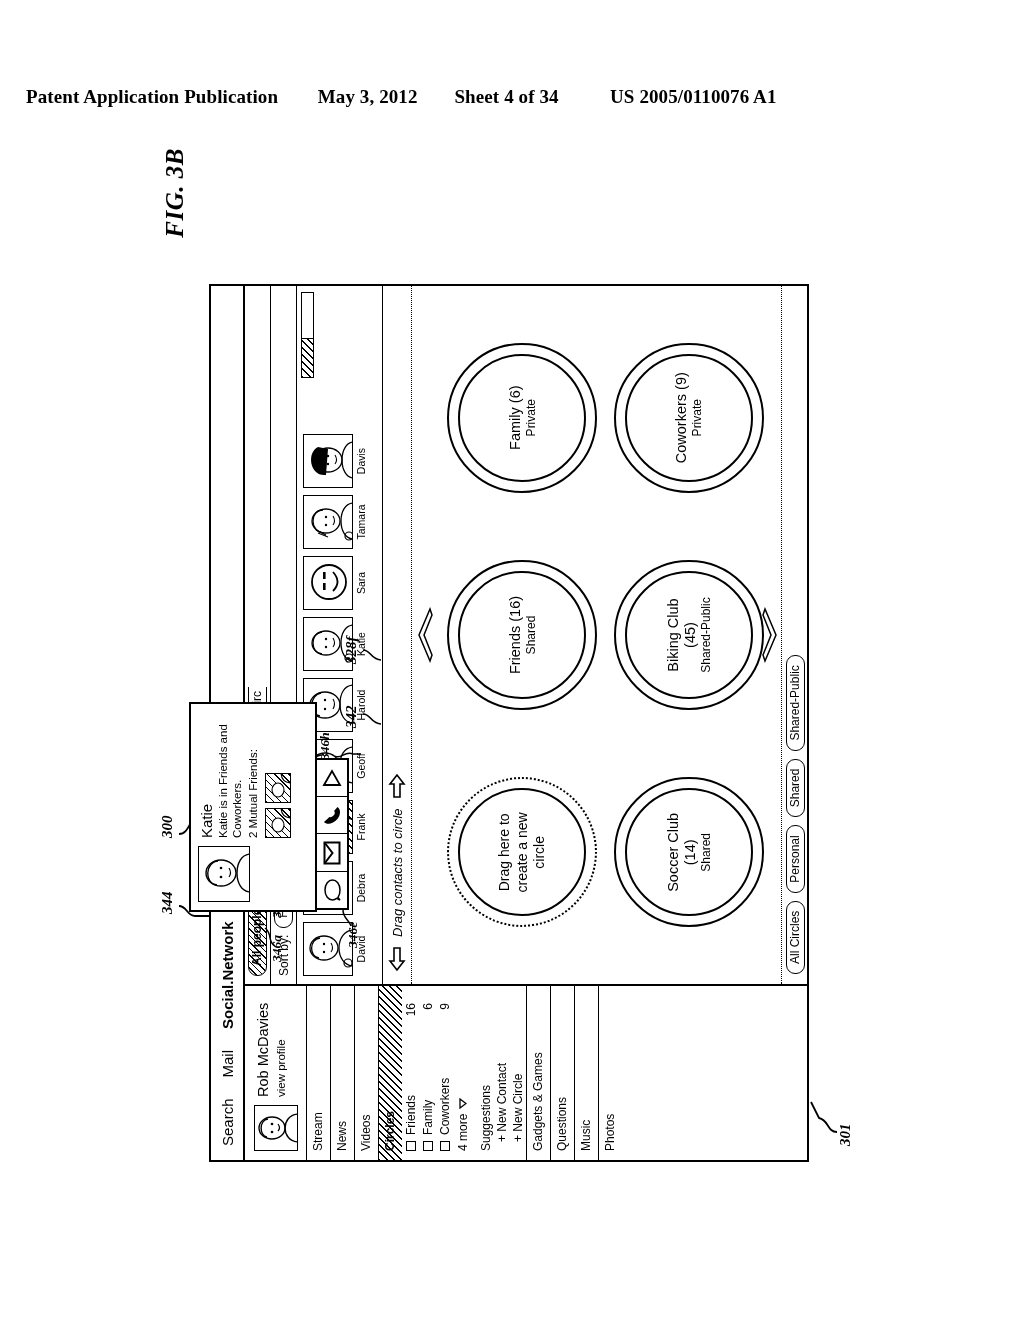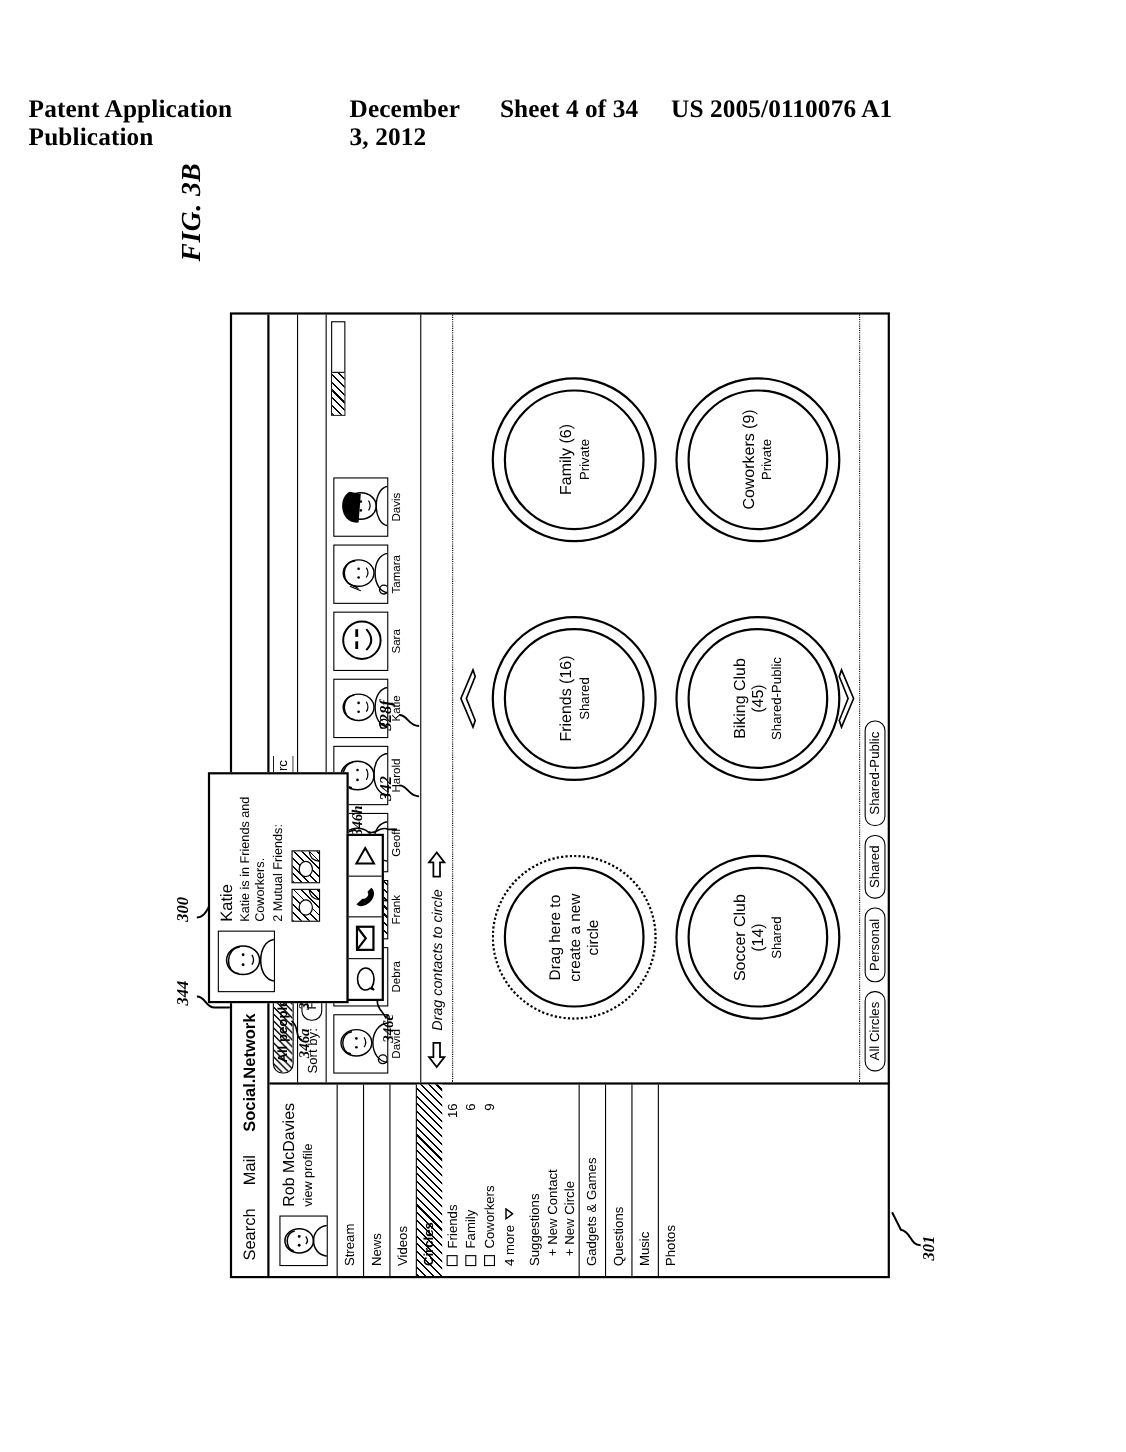--- a/index.html
+++ b/index.html
@@ -6,21 +6,21 @@
   body{
     width:1024px;height:1320px;background:#ffffff;
     font-family:"Liberation Sans", sans-serif;
     color:#000;overflow:hidden;position:relative;
   }
 
   
   #pub-header{
     position:absolute;left:0;top:86px;width:824px;
     font-family:"Liberation Serif", serif;
-    font-weight:bold;font-size:23px;letter-spacing:.1px;
+    font-weight:bold;font-size:19px;letter-spacing:.1px;
     display:flex;justify-content:flex-start;gap:0;
   }
   #pub-header .h-pub{width:300px;text-align:left;padding-left:26px;}
   #pub-header .h-date{width:120px;text-align:left;}
   #pub-header .h-sheet{width:160px;text-align:left;margin-left:20px;}
   #pub-header .h-num{width:220px;text-align:left;}
 
   
   #fig-rot{
     position:absolute;
@@ -225,21 +225,21 @@
     white-space:nowrap;
   }
   .ref-sm{font-size:13.5px;}
   svg.lead{position:absolute;overflow:visible;pointer-events:none;}
 </style>
 </head>
 <body>
 
 <div id="pub-header">
   <div class="h-pub">Patent Application Publication</div>
-  <div class="h-date">December 3, 2012</div>
+  <div class="h-date">May 3, 2012</div>
   <div class="h-sheet">Sheet 4 of 34</div>
   <div class="h-num">US 2005/0110076 A1</div>
 </div>
 
 <div id="fig-rot">
 
   <div id="fig-label">FIG. 3B</div>
 
   <div class="ref" style="left:266px;top:12px;">344</div>
   <svg class="lead" style="left:262px;top:30px;" width="40" height="34">

